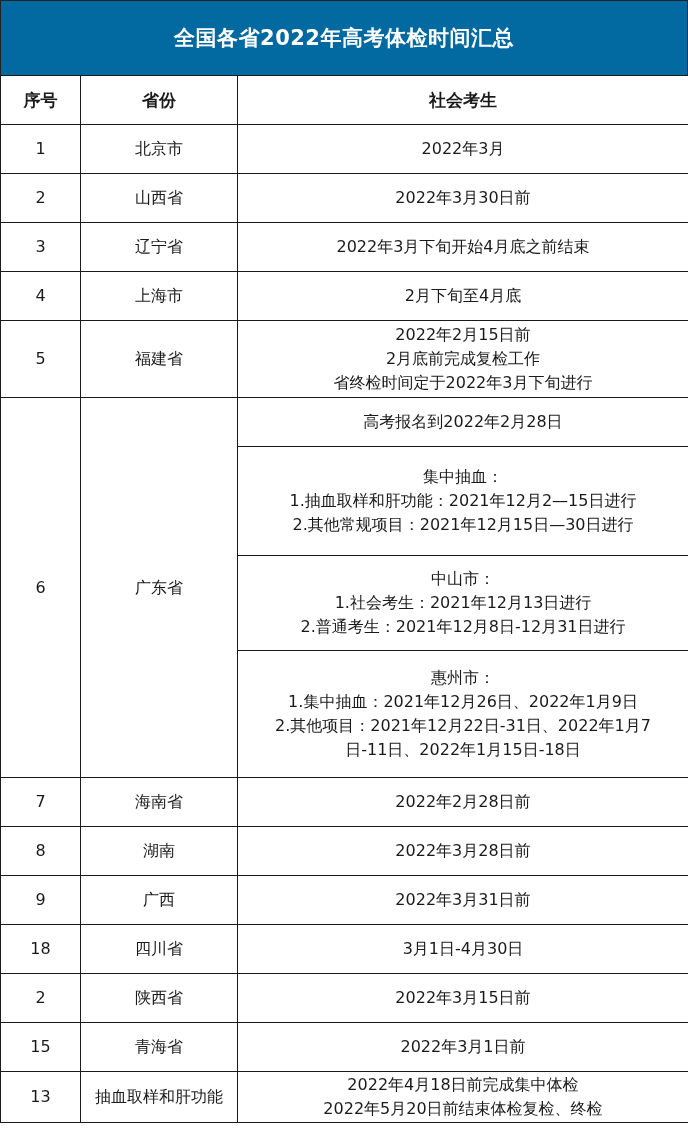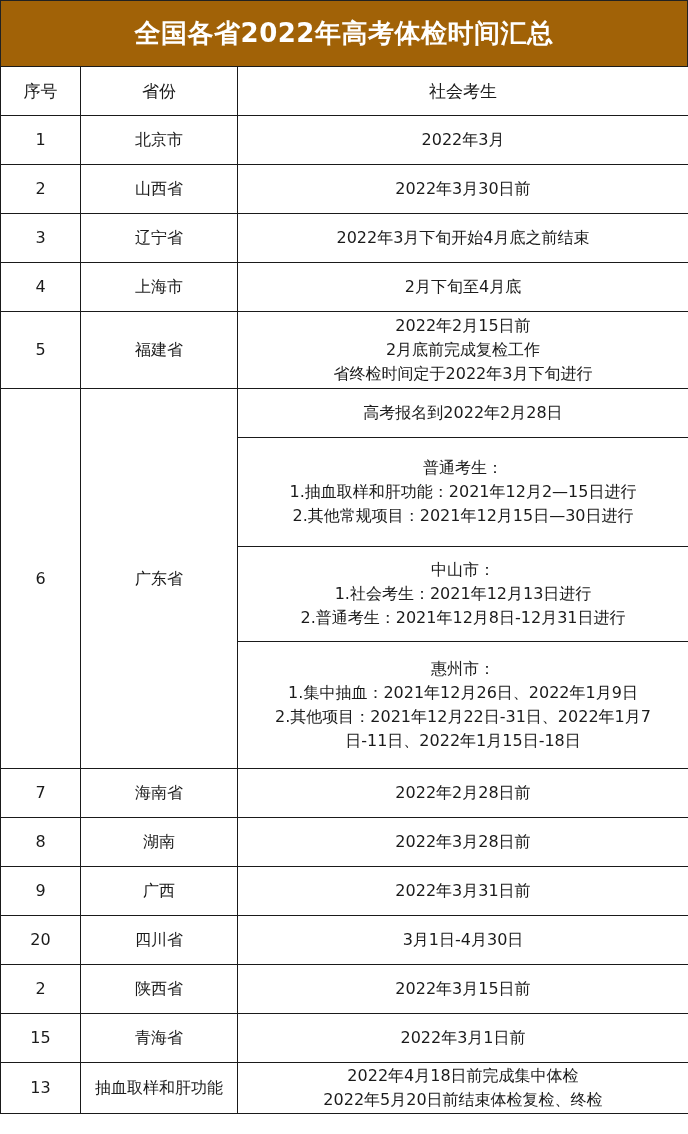--- a/index.html
+++ b/index.html
@@ -1,25 +1,25 @@
 <!DOCTYPE html>
 <html><head>
 <meta charset="utf-8">
 <style>
   html, body { margin: 0; padding: 0; background: #ffffff; }
   body { width: 688px; height: 1134px; overflow: hidden; font-family: "DejaVu Sans", "Liberation Sans", sans-serif; color: #1a1a1a; }
   .title {
-    height: 66px; background: #a16207; color: #ffffff;
+    height: 75px; background: #0369a1; color: #ffffff;
     display: flex; align-items: center; justify-content: center;
-    font-size: 26px; font-weight: bold; letter-spacing: 0.5px;
+    font-size: 21px; font-weight: bold; letter-spacing: 0.5px;
     border: 1px solid #222; border-bottom: none; box-sizing: border-box;
   }
   table { border-collapse: collapse; width: 688px; table-layout: fixed; }
   td, th { border: 1.5px solid #1a1a1a; text-align: center; vertical-align: middle; padding: 0 4px; font-size: 16px; line-height: 24px; font-weight: normal; }
-  th { font-weight: normal; font-size: 17px; height: 48px; }
+  th { font-weight: bold; font-size: 17px; height: 48px; }
   col.c1 { width: 80px; } col.c2 { width: 157px; } col.c3 { width: 451px; }
   tr.r50 td { height: 48px; }
   .line { display: block; }
 </style>
 </head>
 <body>
 
 <div class="title">全国各省2022年高考体检时间汇总</div>
 <table>
   <colgroup>
@@ -74,21 +74,21 @@
       </tr>
     <tr>
         <td rowspan="4">6</td>
         <td rowspan="4">广东省</td>
         <td style="height:48px">
           <span class="line">高考报名到2022年2月28日</span>
         </td>
       </tr>
     <tr>
         <td style="height:108px">
-          <span class="line">普通考生：</span>
+          <span class="line">集中抽血：</span>
           <span class="line">1.抽血取样和肝功能：2021年12月2—15日进行</span>
           <span class="line">2.其他常规项目：2021年12月15日—30日进行</span>
         </td>
       </tr>
     <tr>
         <td style="height:94px">
           <span class="line">中山市：</span>
           <span class="line">1.社会考生：2021年12月13日进行</span>
           <span class="line">2.普通考生：2021年12月8日-12月31日进行</span>
         </td>
@@ -116,21 +116,21 @@
         </td>
       </tr>
     <tr class="r50">
         <td>9</td>
         <td>广西</td>
         <td>
           <span class="line">2022年3月31日前</span>
         </td>
       </tr>
     <tr class="r50">
-        <td>20</td>
+        <td>18</td>
         <td>四川省</td>
         <td>
           <span class="line">3月1日-4月30日</span>
         </td>
       </tr>
     <tr class="r50">
         <td>2</td>
         <td>陕西省</td>
         <td>
           <span class="line">2022年3月15日前</span>

